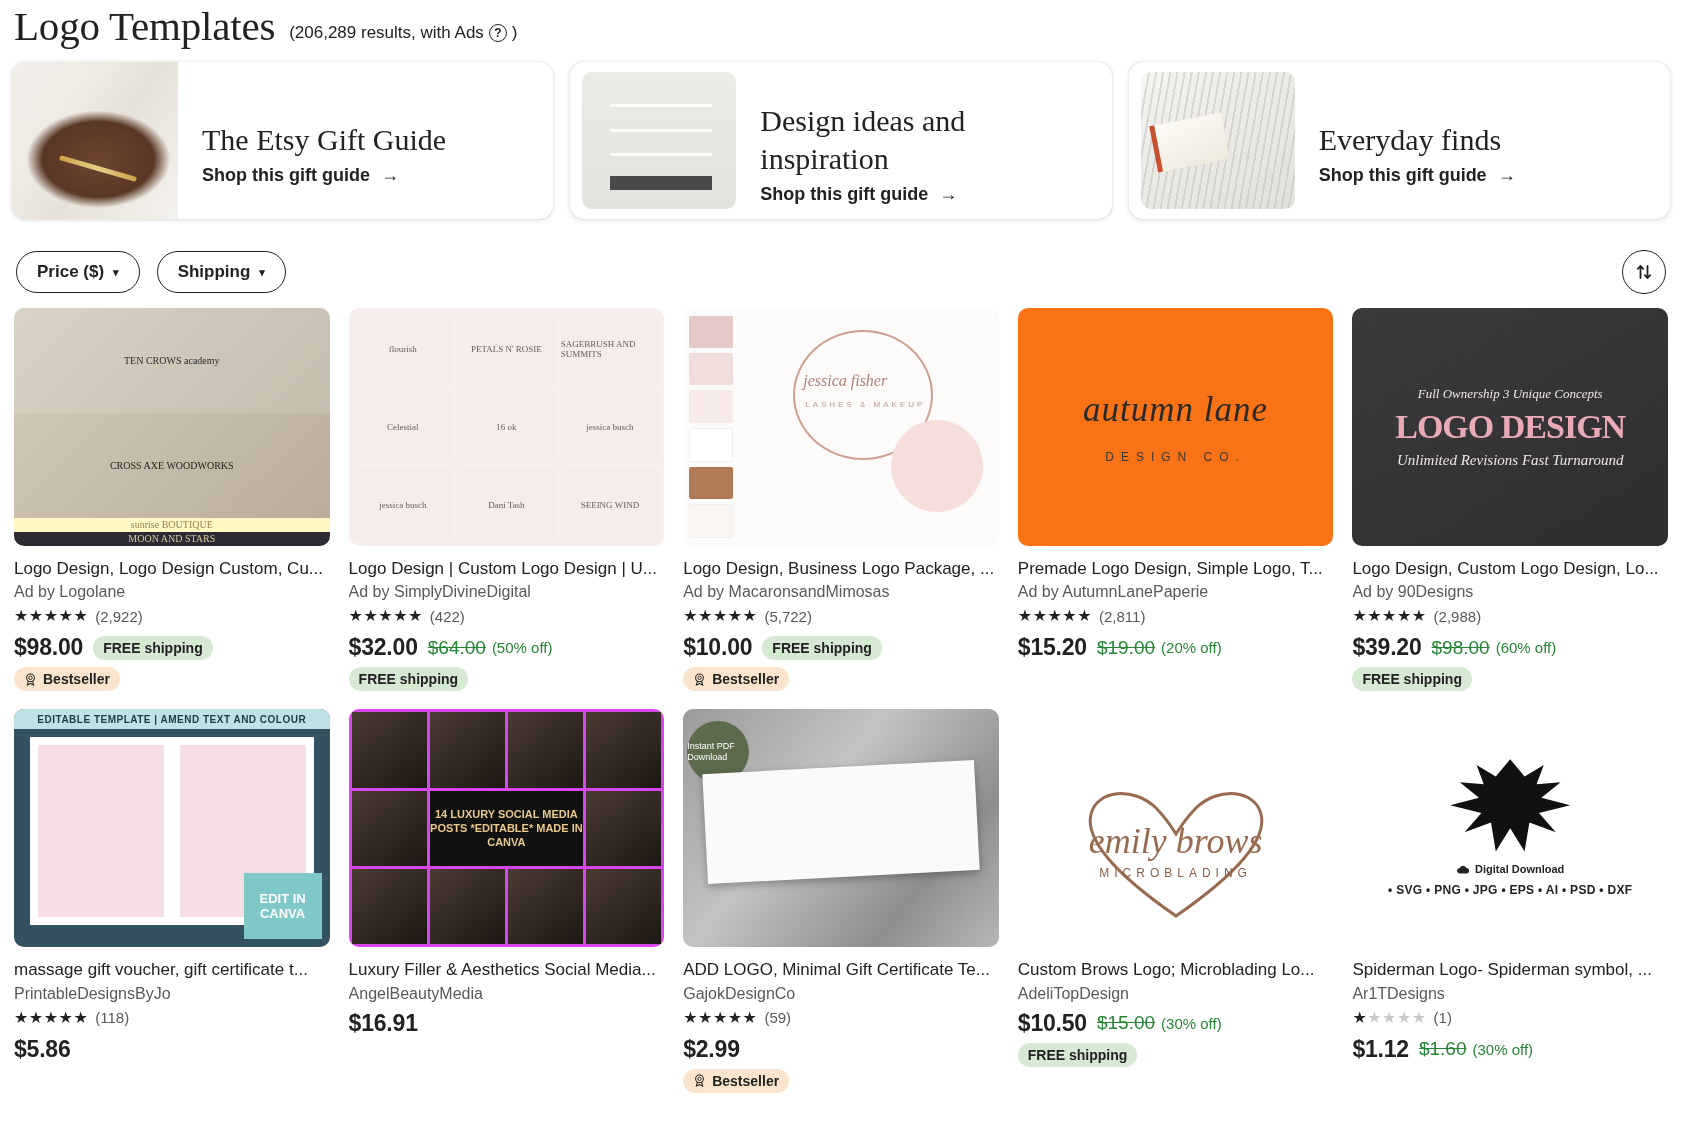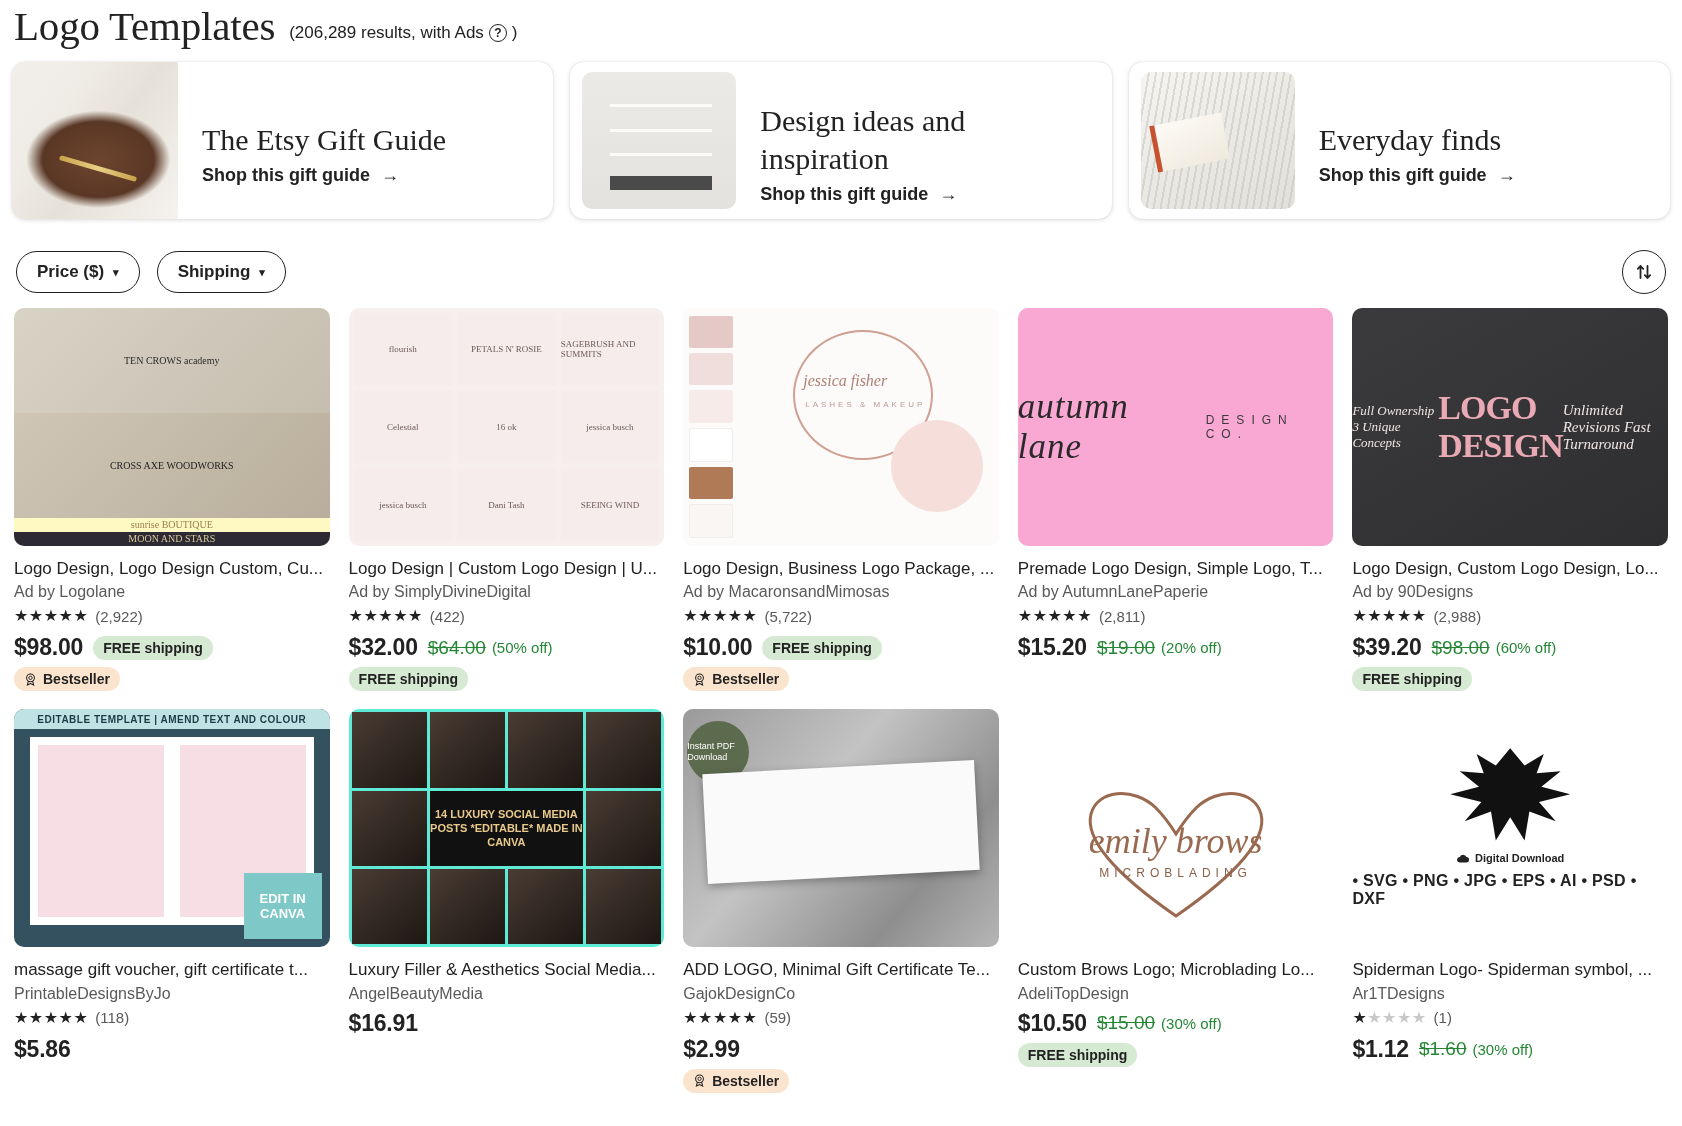--- a/index.html
+++ b/index.html
@@ -259,53 +259,53 @@
   .nine div { background:#f6eceb; display:flex; align-items:center; justify-content:center; font-family:"Liberation Serif",serif; font-size:9px; color:#6b5a58; }
 
   .pinkset { width:100%; height:100%; background:#fdfbfa; position:relative; }
   .pinkset .swatches { position:absolute; left:6px; top:8px; width:44px; bottom:8px; display:flex; flex-direction:column; gap:5px; }
   .pinkset .swatches i { flex:1; display:block; border-radius:2px; }
   .pinkset .circle { position:absolute; left:110px; top:22px; width:140px; height:130px; border-radius:50%; border:2px solid #cf9f92; }
   .pinkset .blob { position:absolute; right:16px; bottom:34px; width:92px; height:92px; border-radius:50%; background:#f6dfdb; }
   .pinkset .script { position:absolute; left:120px; top:64px; font-family:"Liberation Serif",serif; font-style:italic; font-size:16px; color:#b08078; }
   .pinkset .caps { position:absolute; left:122px; top:92px; font-size:8px; letter-spacing:3px; color:#ba9a93; }
 
-  .autumn { width:100%; height:100%; background:#f9a8d4; display:flex; flex-direction:row; align-items:center; justify-content:center; gap:20px; }
+  .autumn { width:100%; height:100%; background:#f97316; display:flex; flex-direction:column; align-items:center; justify-content:center; gap:20px; }
   .autumn .nm { font-family:"Liberation Serif",serif; font-style:italic; font-size:35px; color:#2a2a2a; letter-spacing:1px; }
   .autumn .sub { font-size:12px; letter-spacing:7px; color:#3a3a3a; }
 
-  .chalk { width:100%; height:100%; background:linear-gradient(150deg,#3b3b3d,#2e2e30); display:flex; align-items:center; justify-content:center; color:#f0e6e3; }
+  .chalk { width:100%; height:100%; background:linear-gradient(150deg,#3b3b3d,#2e2e30); display:flex; flex-direction:column; align-items:center; justify-content:center; gap:6px; color:#f0e6e3; }
   .chalk .l1 { font-family:"Liberation Serif",serif; font-style:italic; font-size:13px; }
   .chalk .l2 { font-family:"Liberation Serif",serif; font-weight:700; font-size:34px; color:#e9aab5; letter-spacing:-1px; }
   .chalk .l3 { font-family:"Liberation Serif",serif; font-style:italic; font-size:15px; }
 
   .canva { width:100%; height:100%; background:#33515e; position:relative; }
   .canva .strip { position:absolute; left:0; right:0; top:0; height:20px; background:#bfe3e4; color:#1b3b45; font-size:10px; font-weight:700; display:flex; align-items:center; justify-content:center; letter-spacing:0.5px; }
   .canva .sheet { position:absolute; left:16px; right:16px; top:28px; bottom:22px; background:#ffffff; display:flex; }
   .canva .sheet .col { flex:1; margin:8px; background:#f7dee4; }
   .canva .tag { position:absolute; right:8px; bottom:8px; width:78px; height:66px; background:#7ec8c8; color:#fff; font-size:13px; font-weight:700; display:flex; align-items:center; justify-content:center; text-align:center; }
 
-  .beauty { width:100%; height:100%; background:#5eead4; display:grid; grid-template-columns:repeat(4,1fr); grid-template-rows:repeat(3,1fr); gap:3px; padding:3px; }
+  .beauty { width:100%; height:100%; background:#d946ef; display:grid; grid-template-columns:repeat(4,1fr); grid-template-rows:repeat(3,1fr); gap:3px; padding:3px; }
   .beauty i { display:block; background:linear-gradient(140deg,#4a3c33,#1d1713); }
   .beauty .center { grid-column:2 / span 2; grid-row:2; background:#111; color:#e8c98b; font-size:11px; font-weight:700; display:flex; align-items:center; justify-content:center; text-align:center; line-height:1.3; }
 
   .marble { width:100%; height:100%; background:linear-gradient(130deg,#9a9a9a,#c3c3c3 40%,#8e8e8e 75%,#b6b6b6); position:relative; }
   .marble .cert { position:absolute; left:22px; right:22px; top:58px; height:110px; background:#fafafa; transform:rotate(-3deg); box-shadow:0 3px 8px rgba(0,0,0,0.3); }
   .marble .stamp { position:absolute; left:4px; top:12px; width:62px; height:62px; border-radius:50%; background:#5c6b4e; color:#fff; font-size:9px; font-weight:400; display:flex; align-items:center; justify-content:center; line-height:1.2; }
 
   .brows { width:100%; height:100%; background:#fff; display:flex; align-items:center; justify-content:center; flex-direction:column; }
   .brows .nm { font-family:"Liberation Serif",serif; font-style:italic; font-size:36px; color:#9a6a50; }
   .brows .sub { font-size:12px; letter-spacing:5px; color:#8a5f47; margin-top:4px; }
 
   .spider { width:100%; height:100%; background:#fff; display:flex; flex-direction:column; align-items:center; justify-content:center; gap:8px; }
   .spider .body { width:120px; height:96px; background:#111;
     clip-path: polygon(50% 0%, 62% 18%, 78% 6%, 72% 26%, 92% 24%, 76% 40%, 100% 48%, 74% 56%, 88% 76%, 66% 66%, 62% 96%, 50% 72%, 38% 96%, 34% 66%, 12% 76%, 26% 56%, 0% 48%, 24% 40%, 8% 24%, 28% 26%, 22% 6%, 38% 18%);
   }
   .spider .dl { font-size:11px; font-weight:700; color:#222; display:flex; align-items:center; gap:5px; }
-  .spider .fmts { font-size:16px; font-weight:700; color:#222; letter-spacing:0.3px; }
+  .spider .fmts { font-size:12px; font-weight:700; color:#222; letter-spacing:0.3px; }
 </style>
 </head>
 <body>
 
 <div class="page">
 
   <div class="page-header">
     <div class="page-title">Logo Templates</div>
     <div class="results-meta">
       <span>(206,289 results, with Ads</span>

